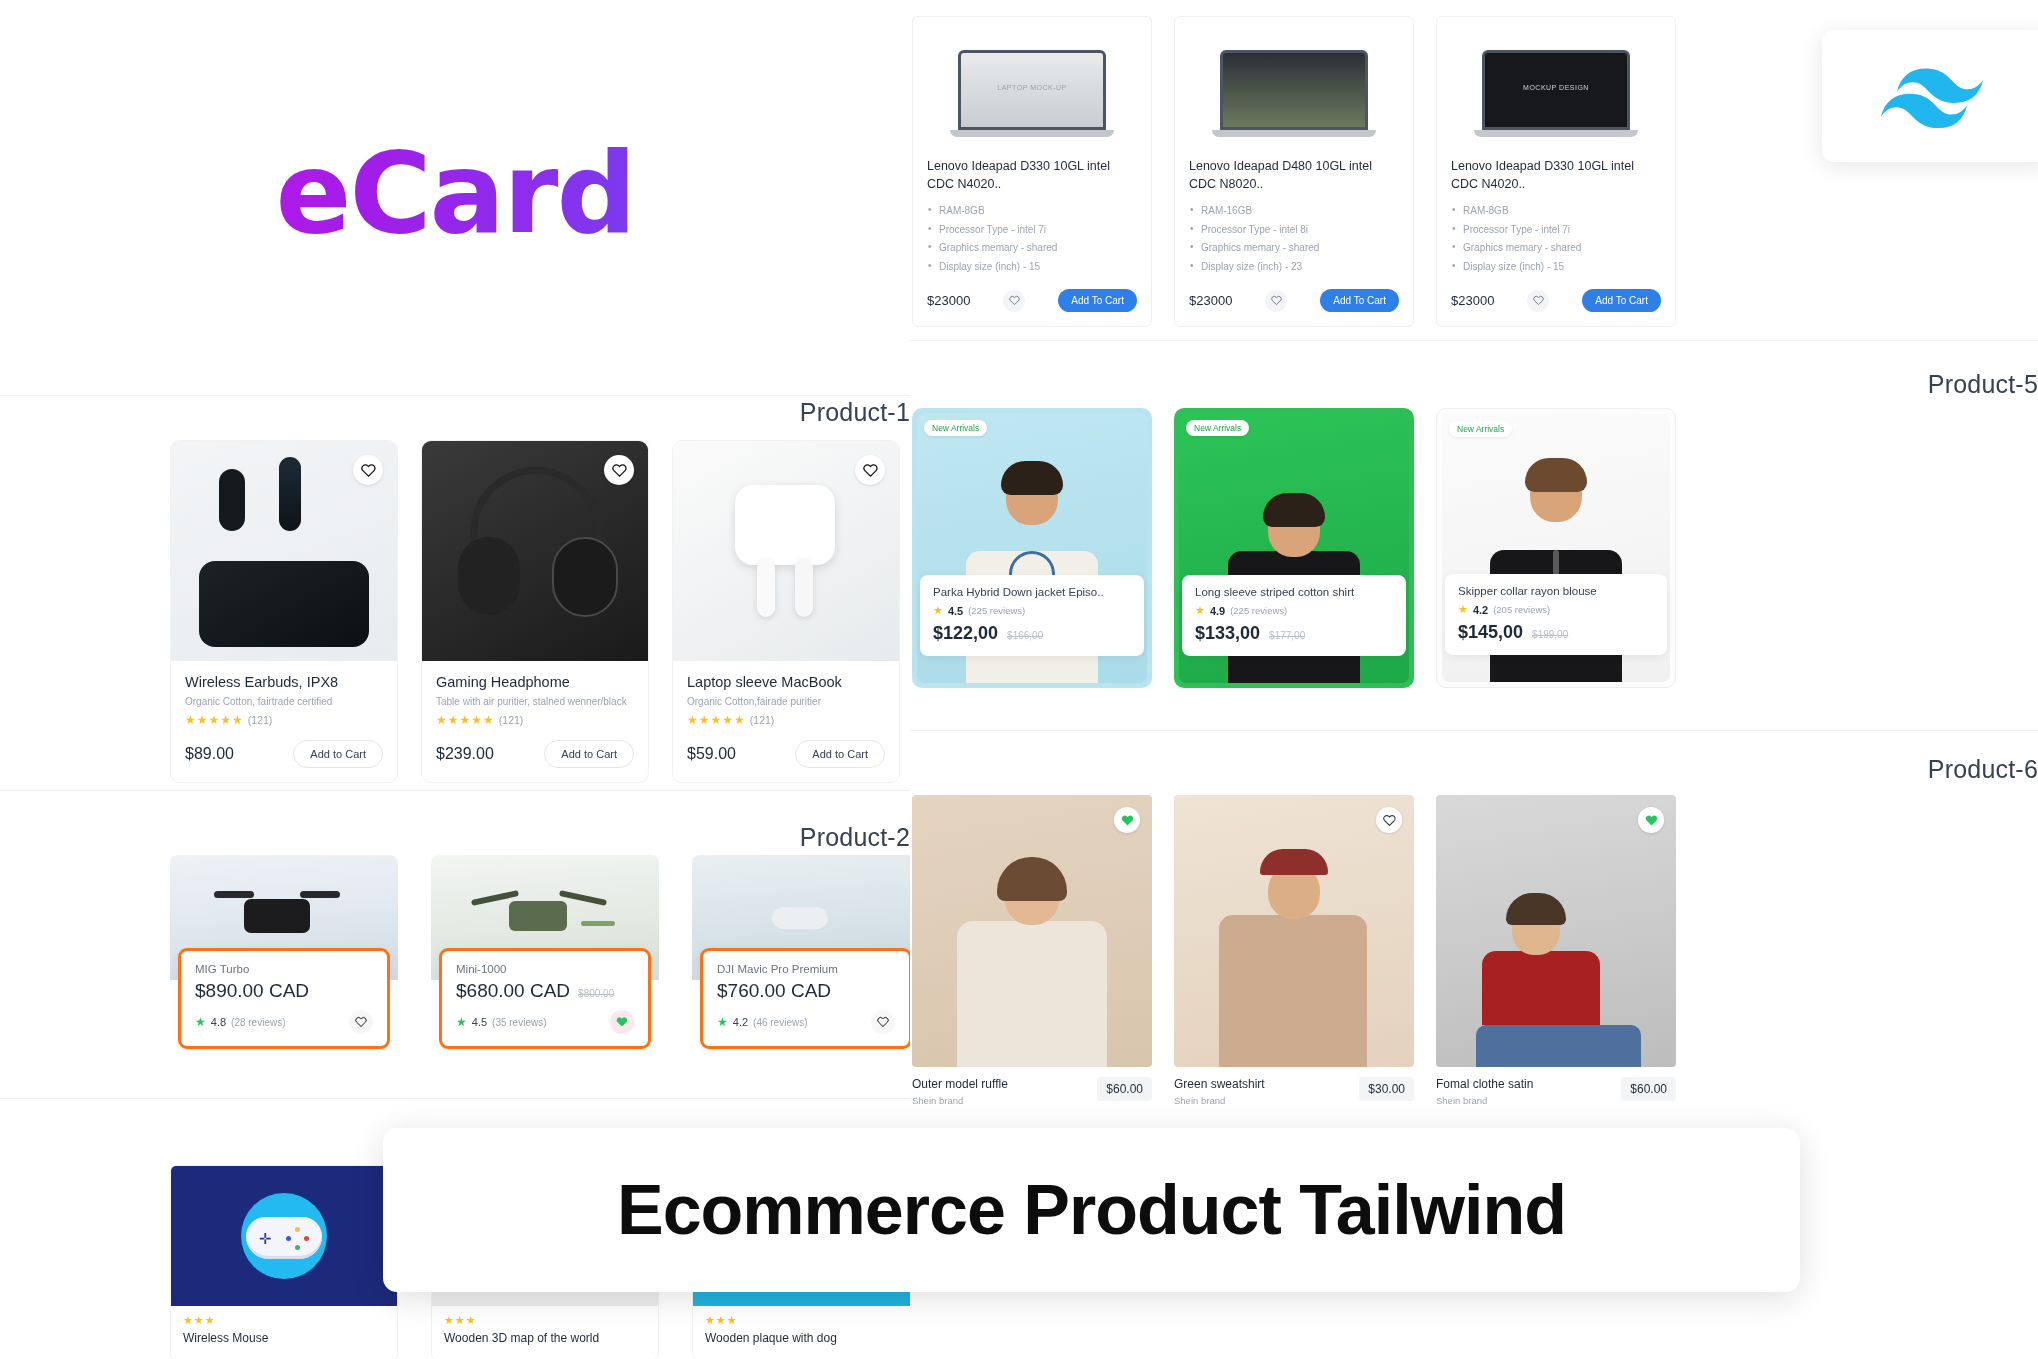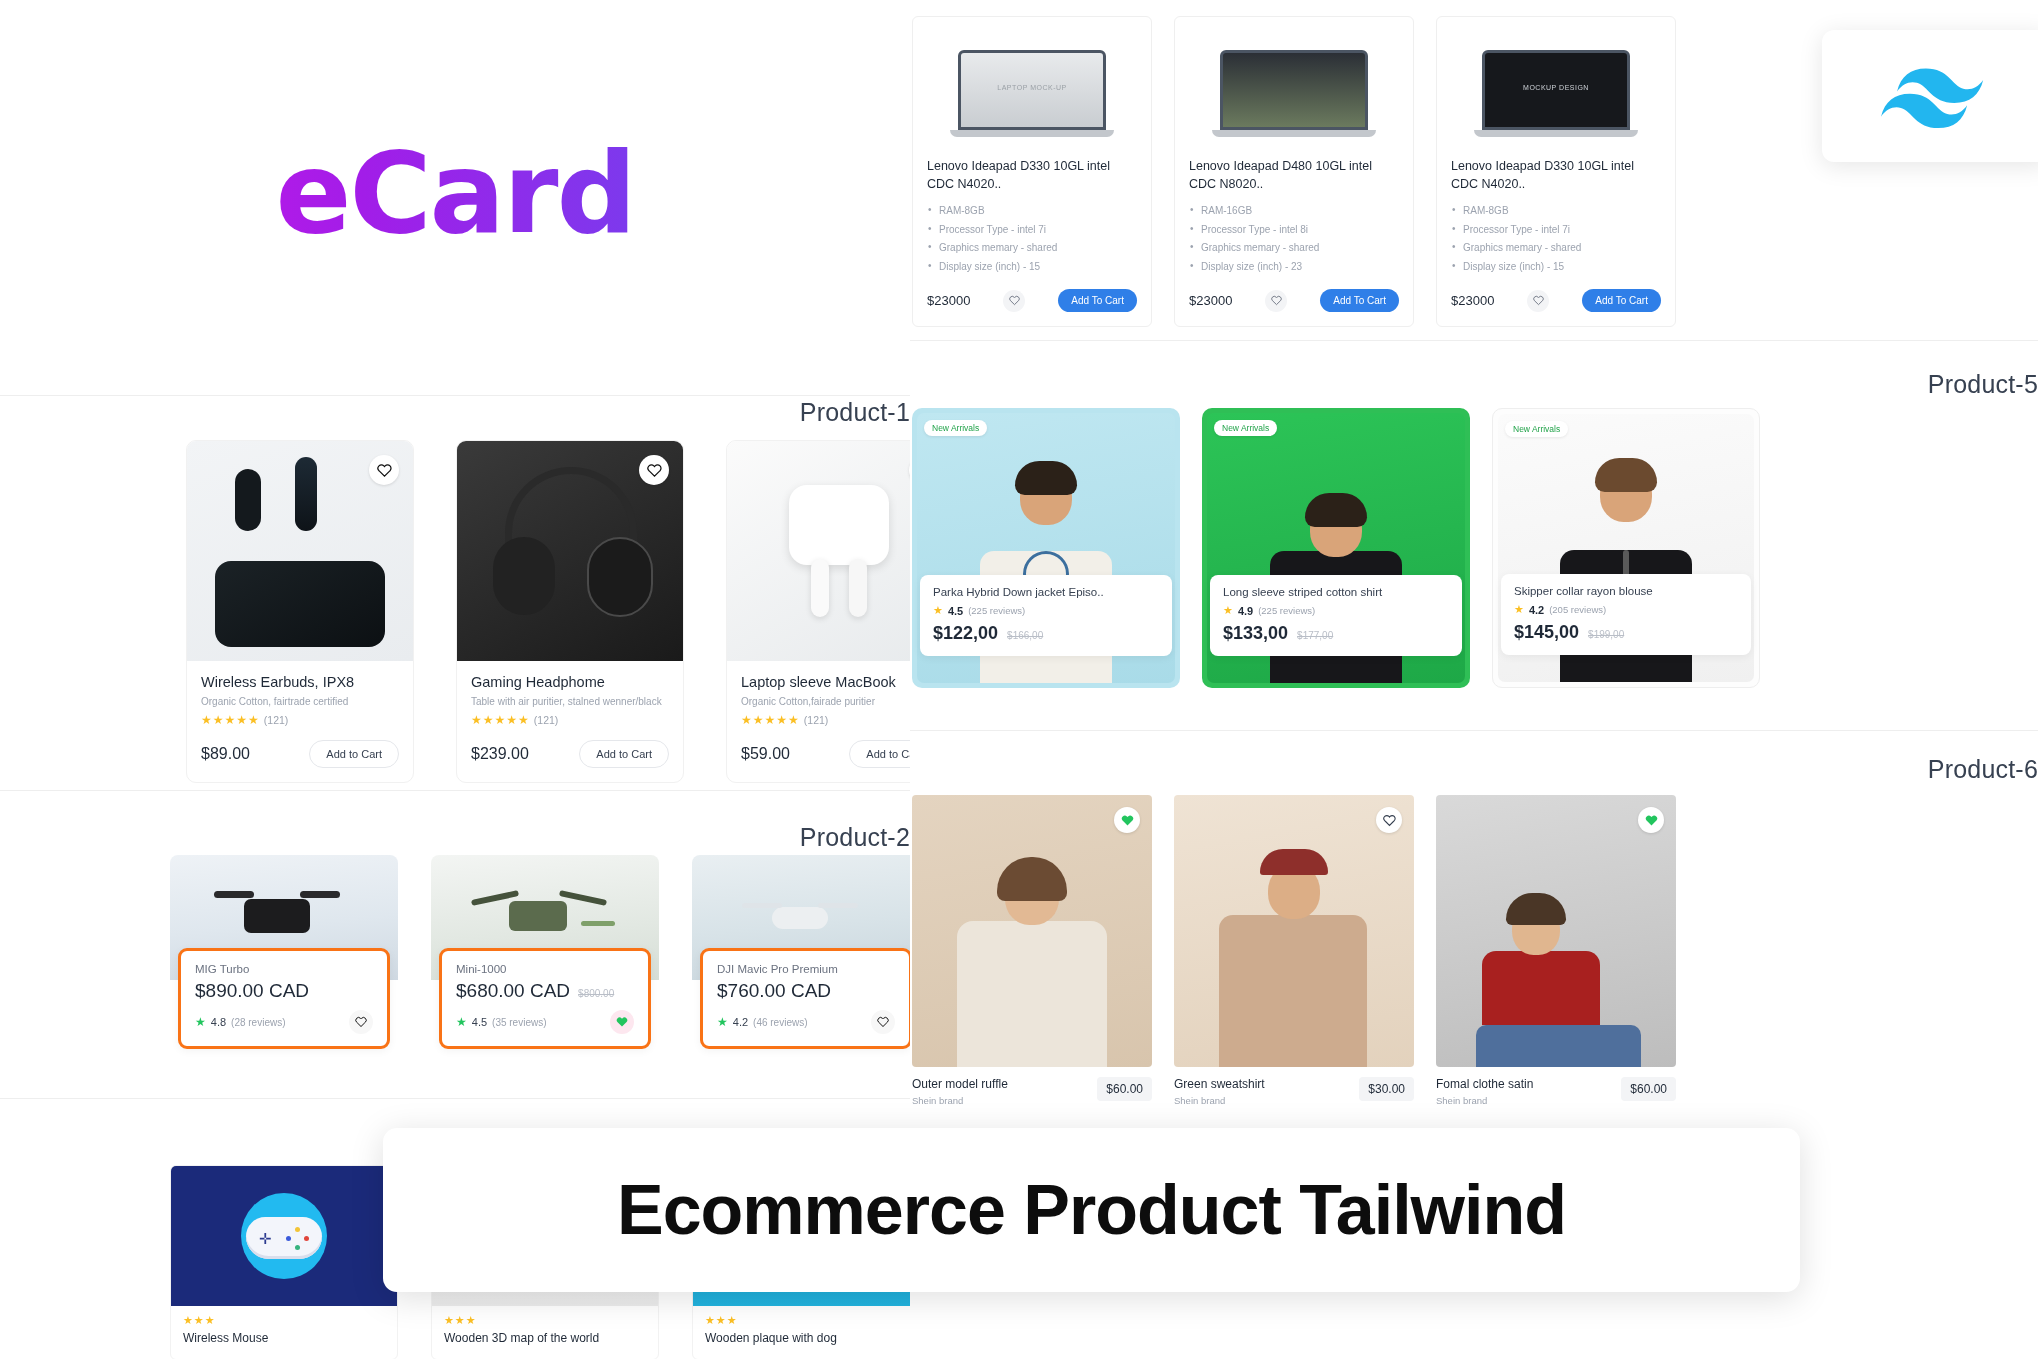--- a/index.html
+++ b/index.html
@@ -30,21 +30,21 @@
     line-height: 1.05;
     font-family: "DejaVu Sans", sans-serif;
   }
 
   .section-title {
     text-align: right; font-size: 25px; color: #374151;
     font-weight: 400; letter-spacing: .2px;
   }
 
   
-  .p1-row { position: absolute; left: 170px; top: 440px; display: flex; gap: 42px; margin-left: 16px; }
+  .p1-row { position: absolute; left: 170px; top: 440px; display: flex; gap: 23px; }
   .p1-card {
     width: 228px; background: #fff;
     border: 1px solid #f1f1f1; border-radius: 10px; overflow: hidden;
   }
   .p1-img { height: 220px; position: relative; }
   .p1-img.a { background: linear-gradient(160deg,#f2f4f6,#e9ecef); }
   .p1-img.b { background: linear-gradient(150deg,#3a3a3a,#1a1a1a); }
   .p1-img.c { background: linear-gradient(150deg,#fbfbfb,#e7eaec); }
   .heart-btn {
     position: absolute; top: 14px; right: 14px; width: 30px; height: 30px;
@@ -147,21 +147,21 @@
   .tw-card {
     position: absolute; right: -12px; top: 30px; width: 228px; height: 132px;
     background: #fff; border-radius: 12px; box-shadow: 0 4px 24px rgba(0,0,0,.10);
     display: flex; align-items: center; justify-content: center; z-index: 40;
   }
   .tw-card svg { width: 110px; height: 66px; }
 
   
   .p5-title { position: absolute; left: 0; top: 370px; width: 1128px; }
   .p5-row { position: absolute; left: 2px; top: 408px; display: flex; gap: 22px; }
-  .p5-card { width: 268px; height: 280px; border-radius: 10px; position: relative; padding: 5px; }
+  .p5-card { width: 240px; height: 280px; border-radius: 10px; position: relative; padding: 5px; }
   .p5-card.t1 { background: #b9e4ef; }
   .p5-card.t2 { background: #2fbf56; }
   .p5-card.t3 { background: #fdfdfd; border: 1px solid #eee; }
   .p5-photo { position: absolute; inset: 5px; border-radius: 7px; overflow: hidden; }
   .p5-photo.t1 { background: linear-gradient(170deg,#bfe7f1,#a9dbe8); }
   .p5-photo.t2 { background: linear-gradient(170deg,#2cc457,#1ea847); }
   .p5-photo.t3 { background: linear-gradient(170deg,#fbfbfb,#f0f0f0); }
   .person { position: absolute; left: 50%; bottom: 0; transform: translateX(-50%); }
   .head { width: 52px; height: 56px; border-radius: 50% 50% 45% 45%; background: #d9a479; margin: 0 auto; position: relative; }
   .hair { position: absolute; left: -5px; top: -8px; width: 62px; height: 34px; border-radius: 30px 30px 12px 12px; background: #2b2118; }

